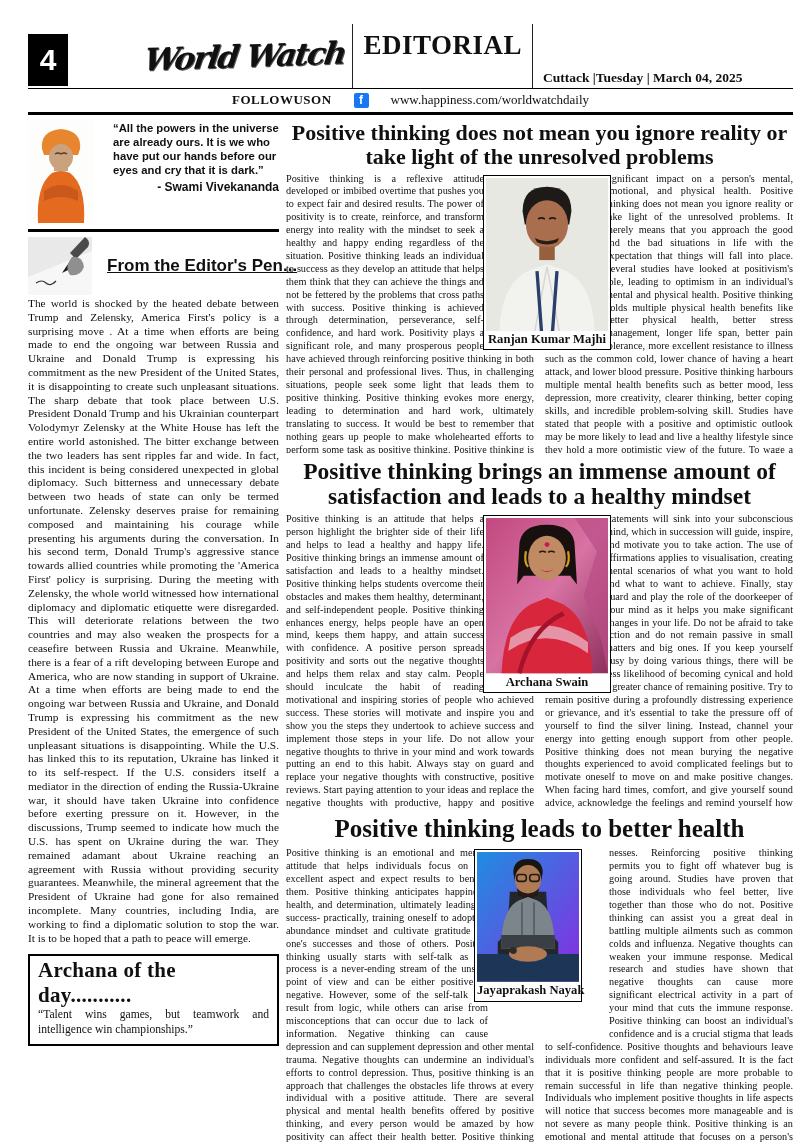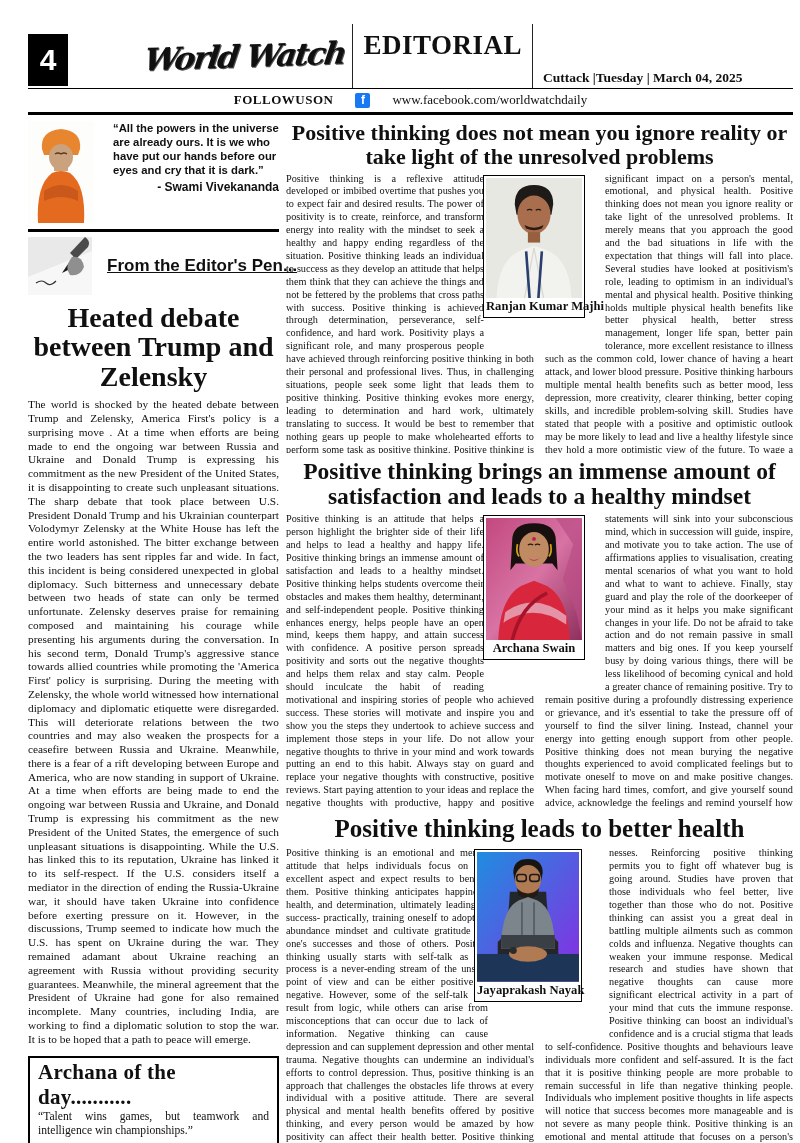--- a/index.html
+++ b/index.html
@@ -62,21 +62,21 @@
   .a2 .art-body{height:296px;}
   .a3 .art-body{height:348px;}
   .a1 .col-l::before{content:"";float:right;width:50px;height:172px;}
   .a1 .col-r::before{content:"";float:left;width:60px;height:172px;}
   .a2 .col-l::before{content:"";float:right;width:50px;height:174px;}
   .a2 .col-r::before{content:"";float:left;width:60px;height:174px;}
   .a3 .col-l::before{content:"";float:right;width:46px;height:184px;}
   .a3 .col-r::before{content:"";float:left;width:64px;height:184px;}
   .photo{position:absolute;top:2px;border:1.5px solid #000;background:#fff;
         padding:2px 2px 0 2px;box-sizing:border-box;}
-  .a1 .photo,.a2 .photo{left:197px;width:102px;}
+  .a1 .photo,.a2 .photo{left:197px;width:128px;}
   .a3 .photo{left:188px;width:108px;}
   .photo svg{display:block;width:100%;}
   .photo-caption{font-weight:bold;text-align:center;font-size:12.6px;padding:1px 0 2px 0;
         white-space:nowrap;}
 </style>
 </head>
 <body>
 
 <div class="page">
 
@@ -84,21 +84,21 @@
     <div class="page-num-box">4</div>
     <div class="logo-cell">
       <span class="logo">World Watch</span>
     </div>
     <div class="editorial-cell">EDITORIAL</div>
     <div class="date-cell">Cuttack |Tuesday | March  04, 2025</div>
   </div>
   <div class="follow-row">
     <span class="follow-label">FOLLOWUSON</span>
     <span class="fb-icon">f</span>
-    <span>www.facebook.com/worldwatchdaily</span>
+    <span>www.happiness.com/worldwatchdaily</span>
   </div>
   <div class="thick-rule"></div>
 
   <div class="content">
 
     <div class="left-col">
 
       <div class="viv-box">
         <svg class="viv-img" viewBox="0 0 66 102" xmlns="http://www.w3.org/2000/svg">
           <rect width="66" height="102" fill="#fdfdfb"></rect>
@@ -122,21 +122,20 @@
           <rect width="64" height="58" fill="#e9e9e9"></rect>
           <path d="M0 40 L64 14 L64 58 L0 58 Z" fill="#f7f7f7"></path>
           <path d="M58 2 L38 30 L34 36 L40 33 Z" fill="#1b1b1b"></path>
           <path d="M57 0 Q63 4 60 10 L48 22 L42 16 Z" fill="#4a4a4a"></path>
           <path d="M44 20 Q54 18 56 30 Q52 40 42 38 Q36 30 44 20 Z" fill="#8f8f8f"></path>
           <path d="M8 46 Q14 42 18 46 Q22 50 28 44" stroke="#333" stroke-width="1.2" fill="none"></path>
         </svg>
         <span class="pen-label">From the Editor's Pen...</span>
       </div>
 
-      <div class="lead-title">Heated debate between Trump and Zelensky</div>
       <div class="lead-body">The world is shocked by the heated debate between Trump and Zelensky, America First's policy is a surprising move . At a time when efforts are being made to end the ongoing war between Russia and Ukraine and Donald Trump is expressing his commitment as the new President of the United States, it is disappointing to create such unpleasant situations. The sharp debate that took place between U.S. President Donald Trump and his Ukrainian counterpart Volodymyr Zelensky at the White House has left the entire world astonished. The bitter exchange between the two leaders has sent ripples far and wide. In fact, this incident is being considered unexpected in global diplomacy. Such bitterness and unnecessary debate between two heads of state can only be termed unfortunate. Zelensky deserves praise for remaining composed and maintaining his courage while presenting his arguments during the conversation. In his second term, Donald Trump's aggressive stance towards allied countries while promoting the 'America First' policy is surprising. During the meeting with Zelensky, the whole world witnessed how international diplomacy and diplomatic etiquette were disregarded. This will deteriorate relations between the two countries and may also weaken the prospects for a ceasefire between Russia and Ukraine. Meanwhile, there is a fear of a rift developing between Europe and America, who are now standing in support of Ukraine. At a time when efforts are being made to end the ongoing war between Russia and Ukraine, and Donald Trump is expressing his commitment as the new President of the United States, the emergence of such unpleasant situations is disappointing. While the U.S. has linked this to its reputation, Ukraine has linked it to its self-respect. If the U.S. considers itself a mediator in the direction of ending the Russia-Ukraine war, it should have taken Ukraine into confidence before exerting pressure on it. However, in the discussions, Trump seemed to indicate how much the U.S. has spent on Ukraine during the war. They remained adamant about Ukraine reaching an agreement with Russia without providing security guarantees. Meanwhile, the mineral agreement that the President of Ukraine had gone for also remained incomplete. Many countries, including India, are working to find a diplomatic solution to stop the war. It is to be hoped that a path to peace will emerge.</div>
 
       <div class="thought-box">
         <div class="thought-title">Archana of the day...........</div>
         <div class="tq">“Talent wins games, but teamwork and intelligence win championships.”</div>
 
       </div>
 
     </div>
 

